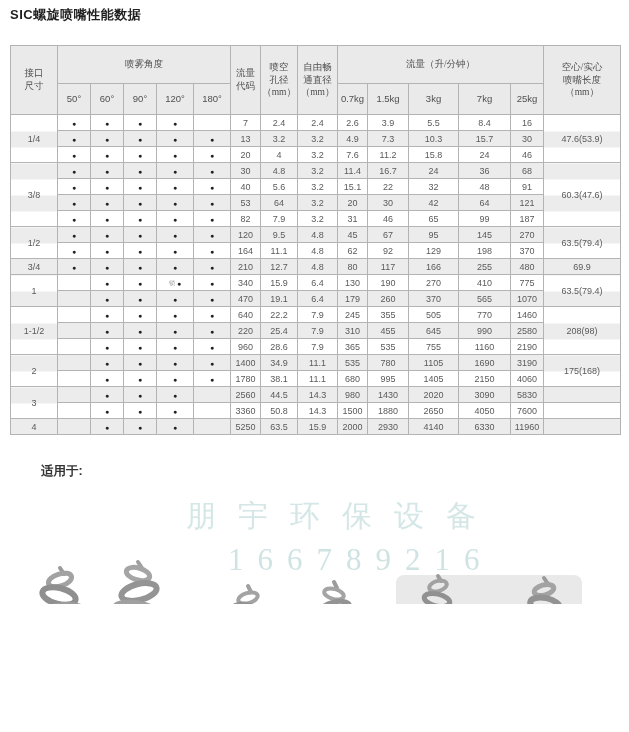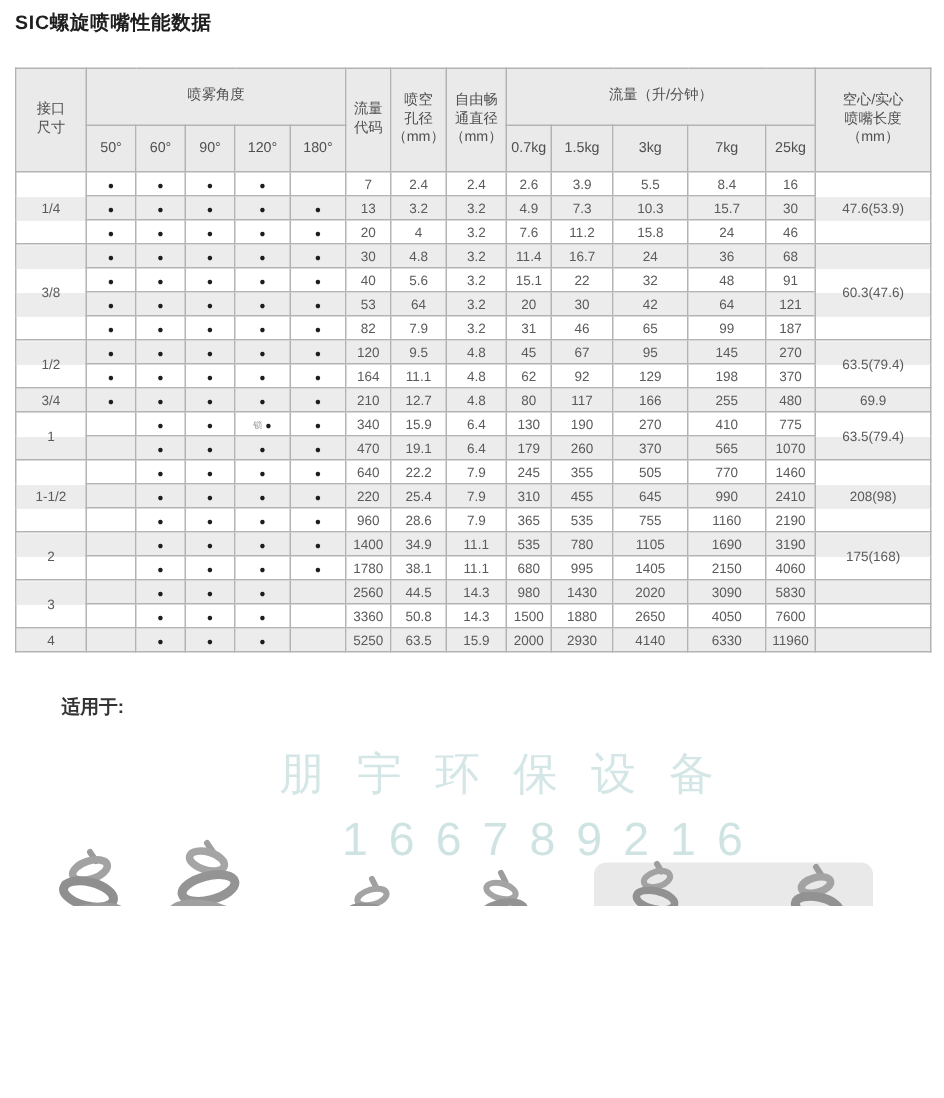--- a/index.html
+++ b/index.html
@@ -8,34 +8,34 @@
 
   .title{position:absolute;left:10px;top:6px;font-size:13px;font-weight:bold;
          color:#1f1f1f;letter-spacing:.5px;}
 
   table.spec{position:absolute;left:10px;top:45px;width:610px;border-collapse:collapse;
              table-layout:fixed;font-size:9px;color:#555;}
   table.spec th,table.spec td{border:1px solid #b3b3b3;text-align:center;padding:0;
              overflow:hidden;white-space:nowrap;}
   table.spec thead th{background:#eaeaea;font-weight:normal;font-size:9.5px;
              color:#4f4f4f;line-height:1.35;}
-  tr.h1 th{height:37px;}
+  tr.h1 th{height:37px;font-family:Liberation Serif, serif;}
   tr.h2 th{height:30px;}
   tbody td{height:15px;font-size:9px;color:#5a5a5a;}
   tr.rw{background:#ffffff;}
   tr.rg{background:#ececec;}
   td.mwf{background:repeating-linear-gradient(to bottom,#ffffff 0px,#ffffff 16px,#ececec 16px,#ececec 32px);}
   td.mgf{background:repeating-linear-gradient(to bottom,#ececec 0px,#ececec 16px,#ffffff 16px,#ffffff 32px);}
   .dot{font-size:7px;color:#1e1e1e;line-height:1;}
   .stray{font-size:6px;color:#9a9a9a;margin-right:2px;vertical-align:1px;}
 
   .apply-label{position:absolute;left:12px;top:463px;font-size:12.5px;font-weight:bold;color:#333;margin-left:29px;}
   .apply-text{position:absolute;left:40px;top:487px;font-size:12px;color:#4a4a4a;}
 
-  .wm{position:absolute;z-index:1;white-space:nowrap;font-family:Liberation Sans, sans-serif;}
+  .wm{position:absolute;z-index:1;white-space:nowrap;font-family:Liberation Serif, serif;}
   .wm1{left:186px;top:496px;font-size:30px;letter-spacing:22px;color:rgba(141,189,189,.38);}
   .wm2{left:200px;top:542px;font-size:31px;letter-spacing:14px;color:rgba(141,189,189,.42);margin-left:28px;}
 
   .photo{position:absolute;z-index:2;}
   #photo-left{left:2px;top:556px;}
   #photo-mid{left:192px;top:578px;}
   #photo-right{left:396px;top:570px;}
 </style>
 </head>
 <body>
@@ -317,21 +317,21 @@
           <td><span class="dot">●</span></td>
           <td><span class="dot">●</span></td>
           <td><span class="dot">●</span></td>
           <td>220</td>
           <td>25.4</td>
           <td>7.9</td>
           <td>310</td>
           <td>455</td>
           <td>645</td>
           <td>990</td>
-          <td>2410</td>
+          <td>2580</td>
         </tr>
         <tr class="rw">
           <td></td>
           <td><span class="dot">●</span></td>
           <td><span class="dot">●</span></td>
           <td><span class="dot">●</span></td>
           <td><span class="dot">●</span></td>
           <td>960</td>
           <td>28.6</td>
           <td>7.9</td>

